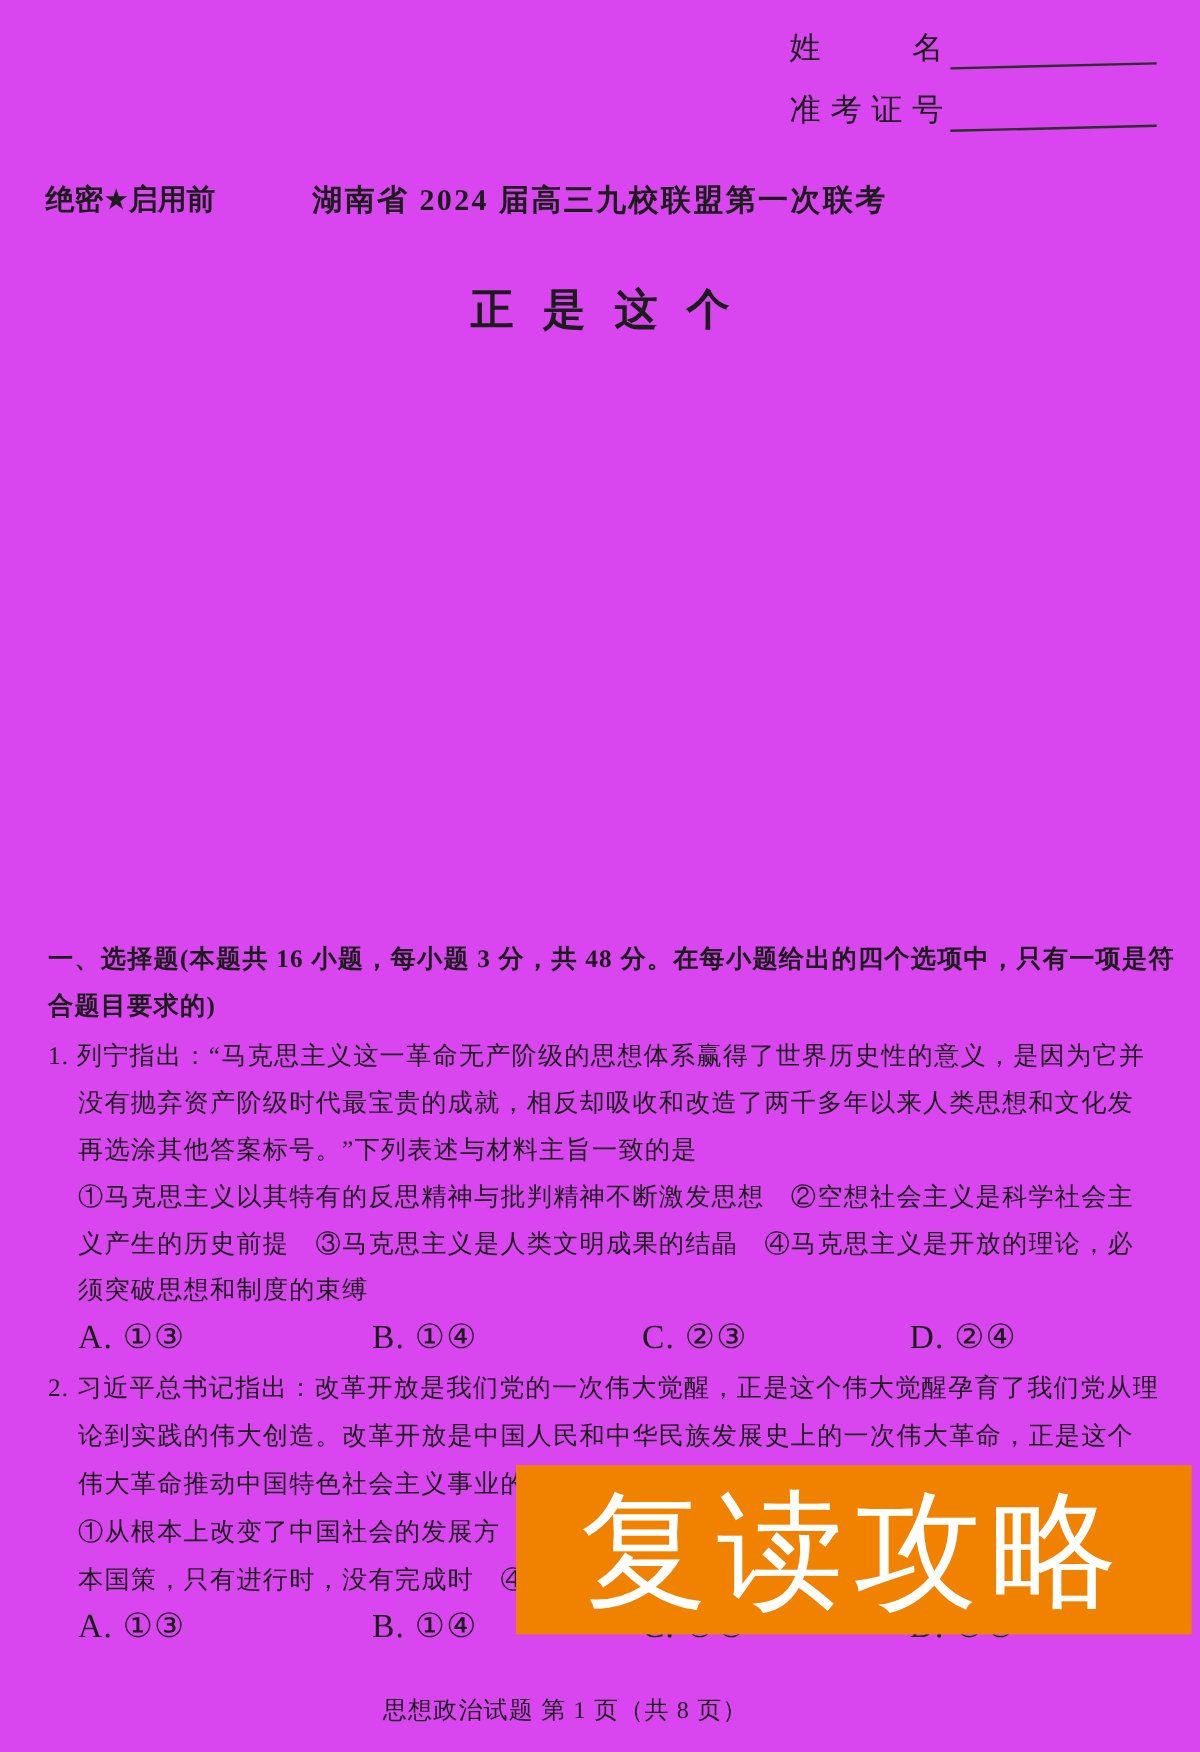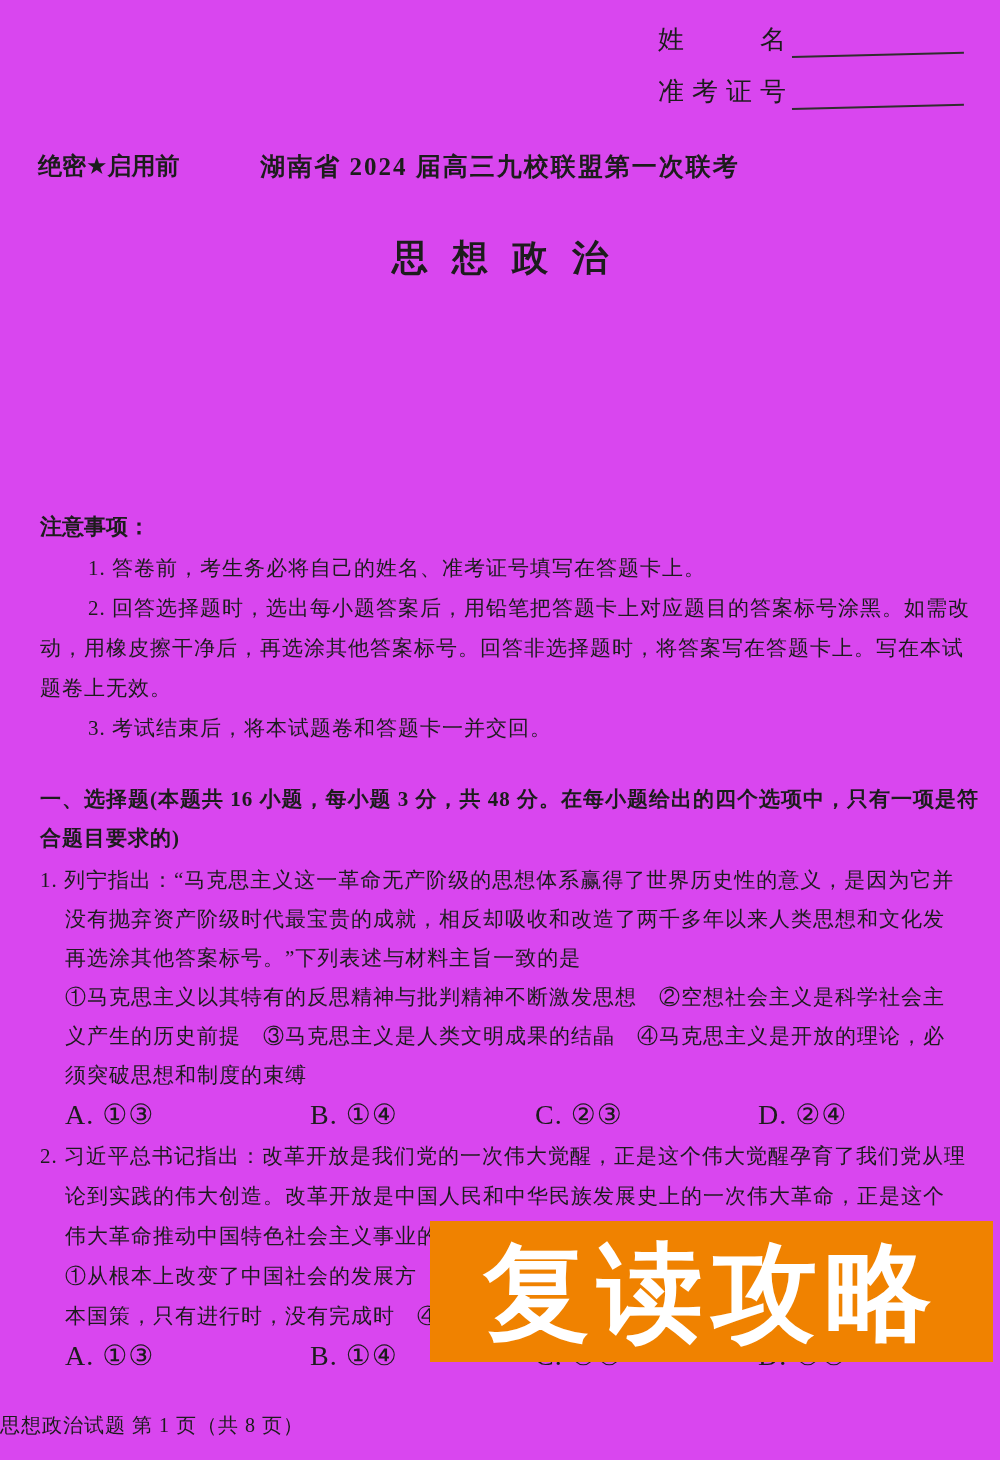--- a/index.html
+++ b/index.html
@@ -76,27 +76,27 @@
 
   .watermark {
     position:absolute; left:430px; top:1221px; width:563px; height:141px;
     background:#F08200;
     display:flex; align-items:center; justify-content:center;
     z-index:5;
   }
   .watermark span {
     color:#FFFFFF;
     font-family:"Liberation Sans","DejaVu Sans",sans-serif;
-    font-weight:700; font-size:106px; line-height:1; letter-spacing:8px;
+    font-weight:400; font-size:106px; line-height:1; letter-spacing:8px;
     white-space:nowrap;
   }
 
   .footer {
     position:absolute; top:1412px; left:0; width:916px;
-    text-align:left; font-size:20px; letter-spacing:1px;
+    text-align:center; font-size:20px; letter-spacing:1px;padding-left:13px;
   }
 </style>
 </head>
 <body>
 
 <div class="page">
 
   <div class="fields">
     <div class="field-row">
       <span class="field-label">姓名</span>
@@ -105,30 +105,22 @@
     <div class="field-row">
       <span class="field-label">准考证号</span>
       <span class="field-underline"></span>
     </div>
   </div>
 
   <div class="secrecy">绝密★启用前</div>
 
   <h1 class="exam-title">湖南省 2024 届高三九校联盟第一次联考</h1>
 
-  <h2 class="subject-title">思想政治</h2>
+  <h2 class="subject-title">正是这个</h2>
 
-  <div class="notice">
-    <div class="notice-heading">注意事项：</div>
-    <div class="line indent-2">1. 答卷前，考生务必将自己的姓名、准考证号填写在答题卡上。</div>
-    <div class="line indent-2">2. 回答选择题时，选出每小题答案后，用铅笔把答题卡上对应题目的答案标号涂黑。如需改</div>
-    <div class="line">动，用橡皮擦干净后，再选涂其他答案标号。回答非选择题时，将答案写在答题卡上。写在本试</div>
-    <div class="line">题卷上无效。</div>
-    <div class="line indent-2">3. 考试结束后，将本试题卷和答题卡一并交回。</div>
-  </div>
 
   <div class="section-head">
     <div class="line bold">一、选择题(本题共 16 小题，每小题 3 分，共 48 分。在每小题给出的四个选项中，只有一项是符</div>
     <div class="line bold">合题目要求的)</div>
   </div>
 
   <div class="question q1">
     <div class="line">1. 列宁指出：“马克思主义这一革命无产阶级的思想体系赢得了世界历史性的意义，是因为它并</div>
     <div class="line indent-1">没有抛弃资产阶级时代最宝贵的成就，相反却吸收和改造了两千多年以来人类思想和文化发</div>
     <div class="line indent-1">再选涂其他答案标号。”下列表述与材料主旨一致的是</div>

